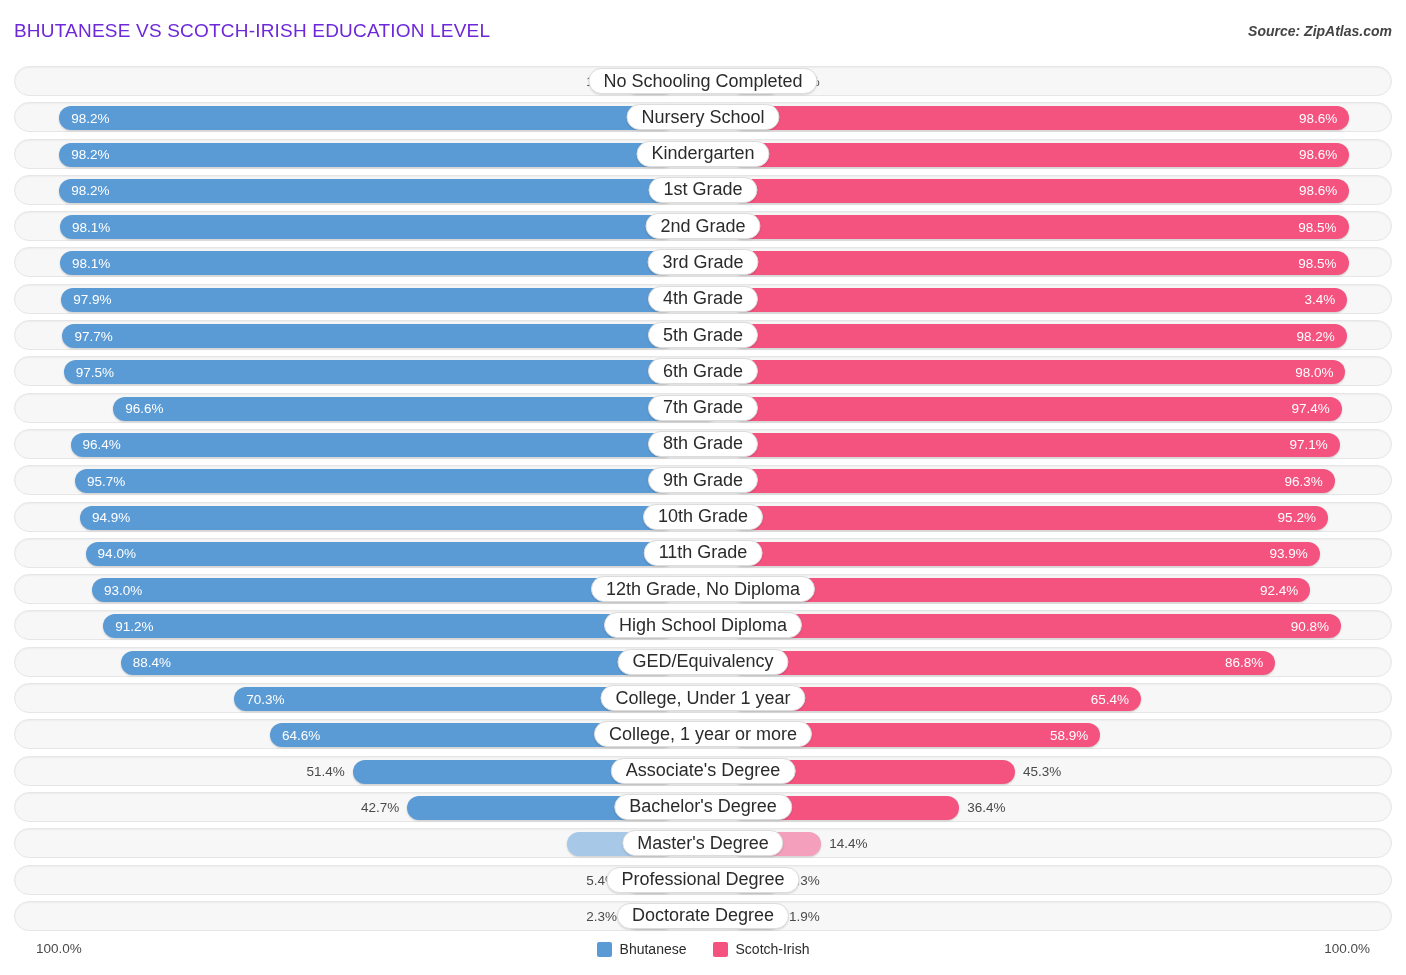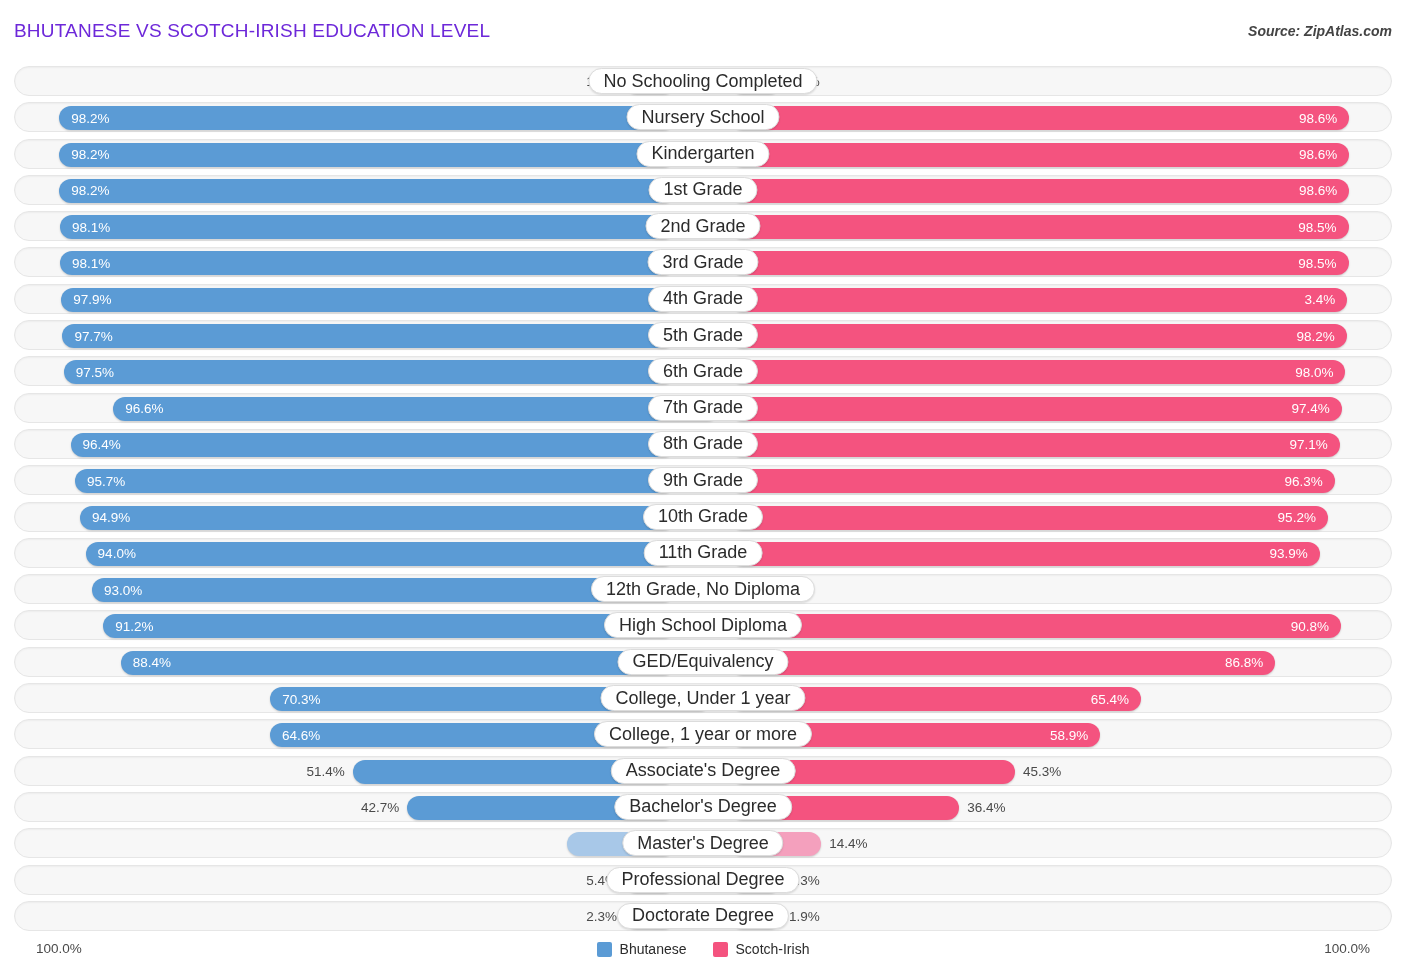--- a/index.html
+++ b/index.html
@@ -310,20 +310,23 @@
             <span class="val">93.9%</span>
           </div>
           <div class="pill">11th Grade</div>
         </div>
       </div>
       <div class="row">
         <div class="inner">
           <div class="bar left" style="left: 76.89px; width: 583.11px; background: rgb(91, 155, 213);">
             <span class="val">93.0%</span>
           </div>
+          <div class="bar right" style="left: 716px; width: 579.348px; background: rgb(244, 83, 127);">
+            <span class="val">92.4%</span>
+          </div>
           <div class="pill">12th Grade, No Diploma</div>
         </div>
       </div>
       <div class="row">
         <div class="inner">
           <div class="bar left" style="left: 88.176px; width: 571.824px; background: rgb(91, 155, 213); text-align: right;">
             <span class="val">91.2%</span>
           </div>
           <div class="bar right" style="left: 716px; width: 610px; background: rgb(244, 83, 127);">
             <span class="val">90.8%</span>
@@ -337,21 +340,21 @@
             <span class="val">88.4%</span>
           </div>
           <div class="bar right" style="left: 716px; width: 544.236px; background: rgb(244, 83, 127);">
             <span class="val">86.8%</span>
           </div>
           <div class="pill">GED/Equivalency</div>
         </div>
       </div>
       <div class="row">
         <div class="inner">
-          <div class="bar left" style="left: 219.219px; width: 440.781px; background: rgb(91, 155, 213); margin-left: 36px;">
+          <div class="bar left" style="left: 219.219px; width: 440.781px; background: rgb(91, 155, 213);">
             <span class="val">70.3%</span>
           </div>
           <div class="bar right" style="left: 716px; width: 410.058px; background: rgb(244, 83, 127);">
             <span class="val">65.4%</span>
           </div>
           <div class="pill">College, Under 1 year</div>
         </div>
       </div>
       <div class="row">
         <div class="inner">

